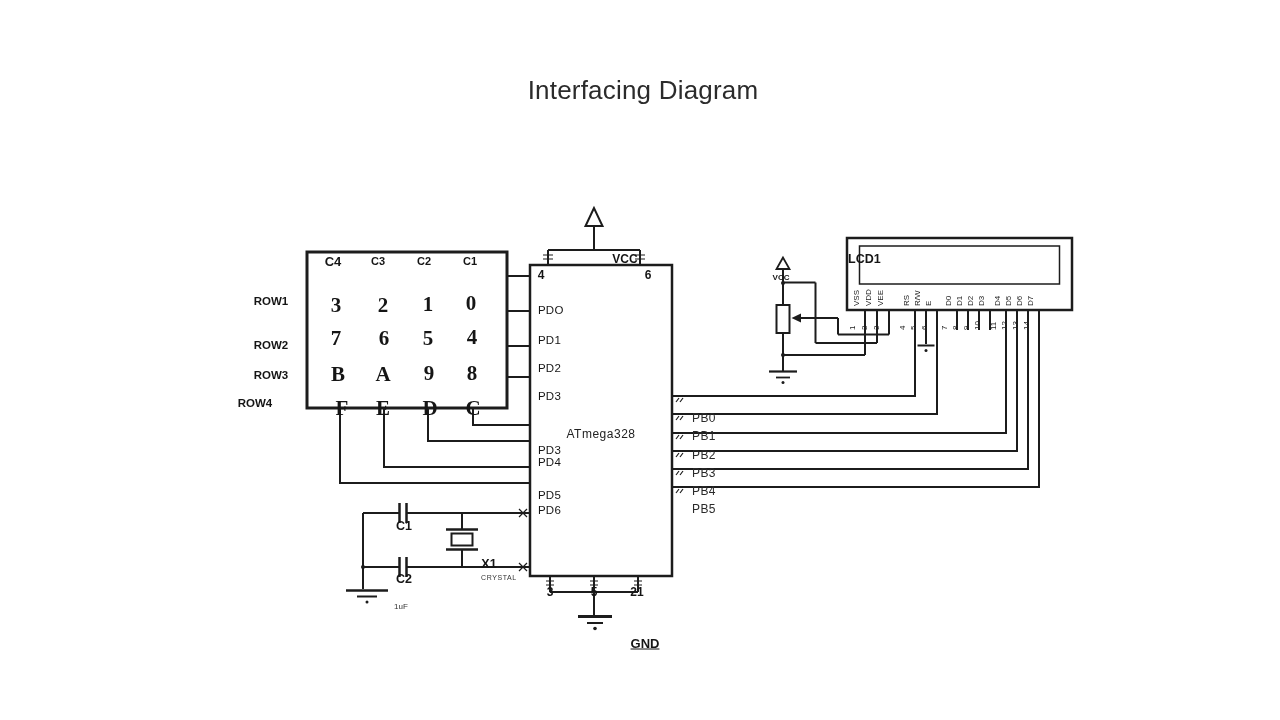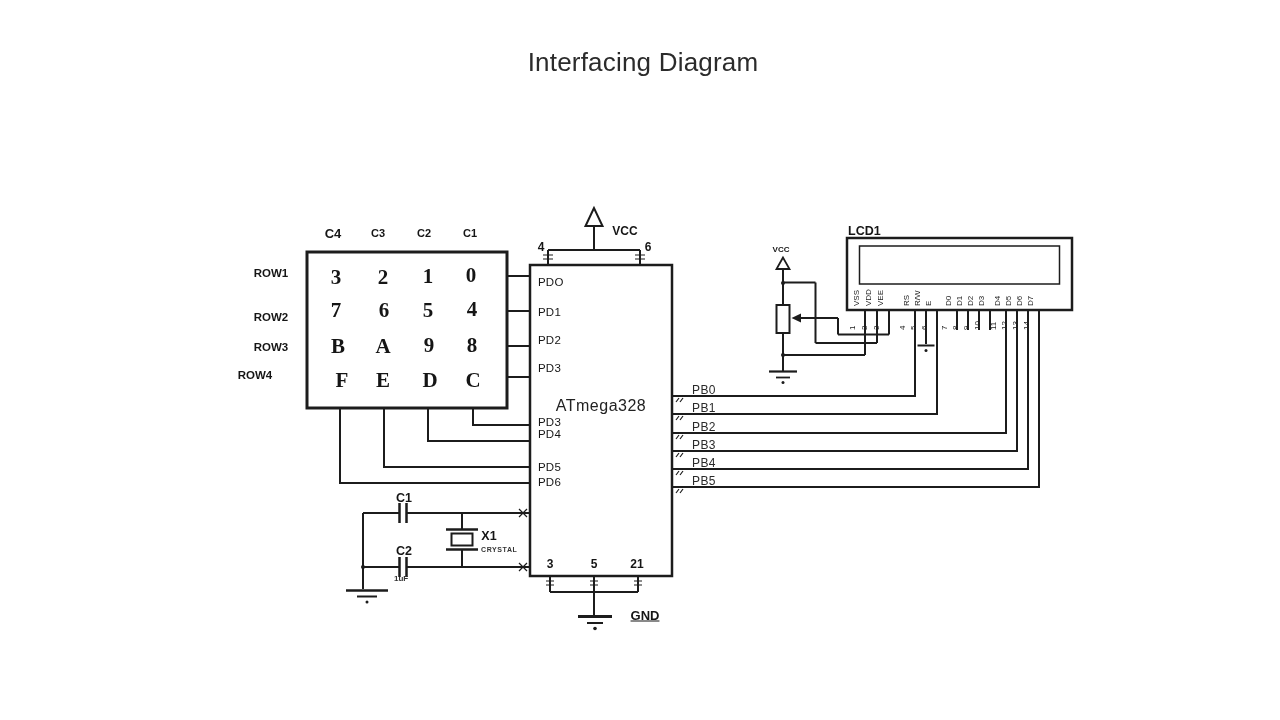--- a/index.html
+++ b/index.html
@@ -1,21 +1,21 @@
 <!DOCTYPE html>
 <html><head>
 <meta charset="utf-8">
 <style>
   html,body{margin:0;padding:0;background:#fff;}
   #slide{position:relative;width:1280px;height:720px;background:#ffffff;overflow:hidden;
          font-family:"Liberation Sans",sans-serif;color:#111;}
   #wires{position:absolute;left:0;top:0;width:1280px;height:720px;}
   .lbl{position:absolute;transform:translate(-50%,-50%);white-space:nowrap;color:#151515;
-       font-family:"Liberation Sans",sans-serif;}
-  .lft{transform:translate(0,-50%);font-weight:bold;}
+       font-family:"Liberation Sans",sans-serif;margin-top:28px;}
+  .lft{transform:translate(0,-50%);}
   .b{font-weight:bold;}
   .pin{font-size:11.5px;font-weight:normal;letter-spacing:.2px;}
   .key{font-family:"Liberation Serif",serif;font-weight:bold;font-size:21px;}
   .pb{font-size:12px;color:#2a2a2a;letter-spacing:.4px;}
   .vtext{position:absolute;font-size:8px;line-height:9px;height:9px;color:#222;
          transform-origin:0 100%;transform:rotate(-90deg);white-space:nowrap;
          font-family:"Liberation Sans",sans-serif;}
   .title{font-size:26px;color:#2b2b2b;letter-spacing:.2px;}
 </style>
 </head>
@@ -135,21 +135,21 @@
   <div class="lbl key" style="left:472px;top:309px;">4</div>
   <div class="lbl key" style="left:338px;top:346px;">B</div>
   <div class="lbl key" style="left:383px;top:346px;">A</div>
   <div class="lbl key" style="left:429px;top:345px;">9</div>
   <div class="lbl key" style="left:472px;top:345px;">8</div>
   <div class="lbl key" style="left:342px;top:380px;">F</div>
   <div class="lbl key" style="left:383px;top:380px;">E</div>
   <div class="lbl key" style="left:430px;top:380px;">D</div>
   <div class="lbl key" style="left:473px;top:380px;">C</div>
 
-  <div class="lbl" style="left:601px;top:406px;font-size:16px;letter-spacing:.5px;color:#222;">ATmega328</div>
+  <div class="lbl" style="left:601px;top:406px;font-size:12px;letter-spacing:.5px;color:#222;">ATmega328</div>
 
   <div class="lbl lft pin" style="left:538px;top:282px;">PDO</div>
   <div class="lbl lft pin" style="left:538px;top:312px;">PD1</div>
   <div class="lbl lft pin" style="left:538px;top:340px;">PD2</div>
   <div class="lbl lft pin" style="left:538px;top:368px;">PD3</div>
 
   <div class="lbl lft pin" style="left:538px;top:422px;">PD3</div>
   <div class="lbl lft pin" style="left:538px;top:434px;">PD4</div>
   <div class="lbl lft pin" style="left:538px;top:467px;">PD5</div>
   <div class="lbl lft pin" style="left:538px;top:482px;">PD6</div>

